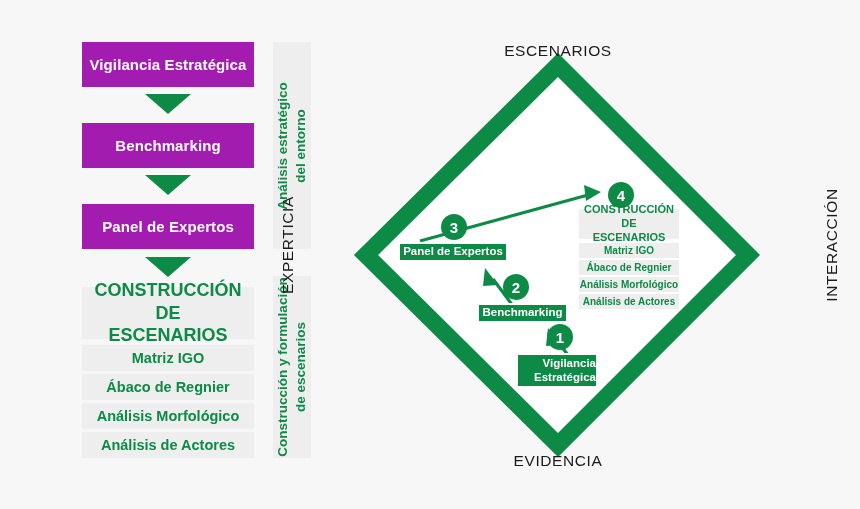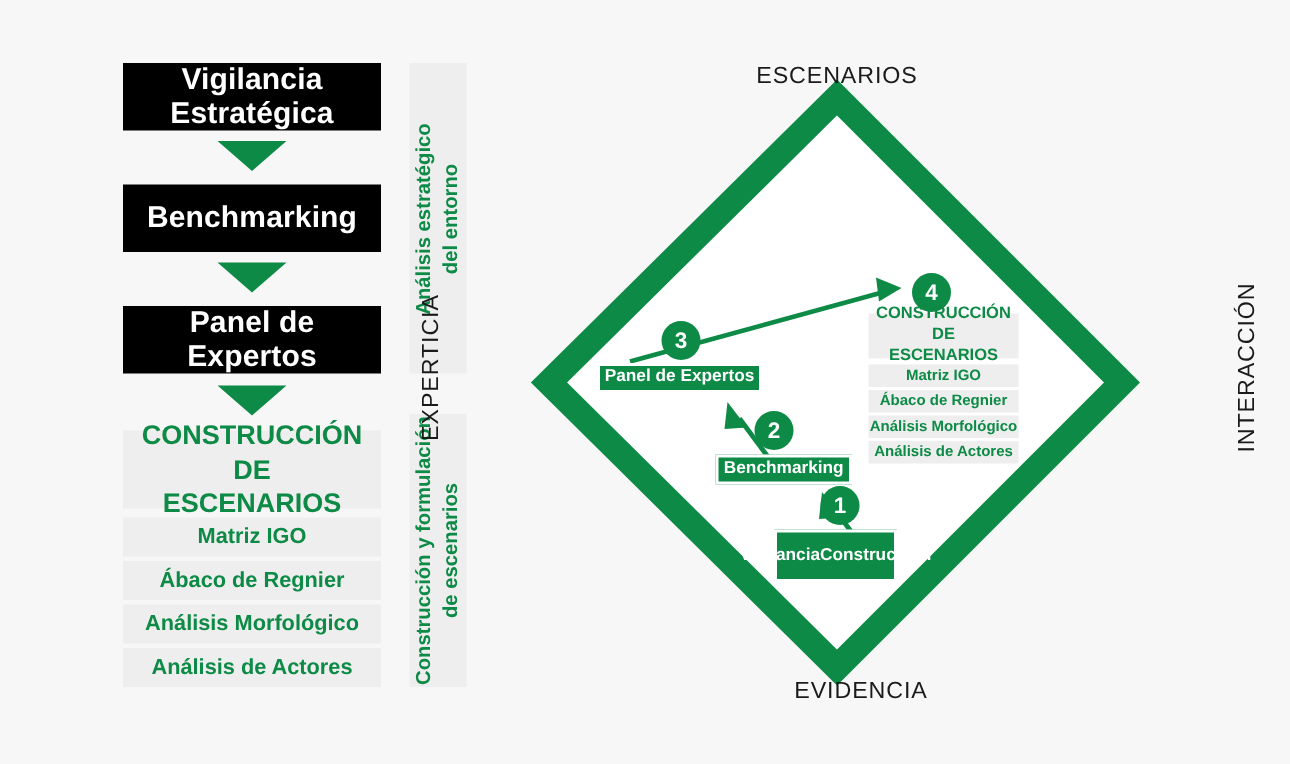--- a/index.html
+++ b/index.html
@@ -23,24 +23,24 @@
     height: 509px;
     background: #f7f7f7;
   }
 
   
   .abs { position: absolute; }
   .ctr { display: flex; align-items: center; justify-content: center; text-align: center; }
 
   
   .flow-box {
-    background: #000000;
+    background: #a21caf;
     color: #ffffff;
     font-weight: bold;
-    font-size: 20px;
+    font-size: 15px;
     letter-spacing: .1px;
     box-sizing: border-box;
   }
   .flow-arrow {
     width: 0; height: 0;
     border-left: 23px solid transparent;
     border-right: 23px solid transparent;
     border-top: 20px solid #0d8a46;
   }
 
@@ -210,38 +210,38 @@
     <g>
       <line x1="249" y1="330" x2="226" y2="299" stroke="#0d8a46" stroke-width="3.2"></line>
       <polygon points="218,288 231,305 216,306" fill="#0d8a46"></polygon>
     </g>
   </svg>
 
   <div class="abs axis-label ctr" style="left:468px; top:40px; width:180px; height:22px;">
     <span>ESCENARIOS</span>
   </div>
 
-  <div class="abs axis-label ctr" style="left:484px; top:450px; width:180px; height:22px;">
+  <div class="abs axis-label ctr" style="left:468px; top:450px; width:180px; height:22px;">
     <span>EVIDENCIA</span>
   </div>
 
   <div class="abs axis-label vert-left ctr" style="left:288px; top:245px; width:120px; height:22px; margin-left:-60px; margin-top:-11px;">
     <span>EXPERTICIA</span>
   </div>
 
   <div class="abs axis-label vert-right ctr" style="left:832px; top:245px; width:140px; height:22px; margin-left:-70px; margin-top:-11px;">
     <span>INTERACCIÓN</span>
   </div>
 
   <div class="abs step-circle ctr" style="left:547px; top:324px;">
     <span>1</span>
   </div>
-  <div class="abs d-box ctr" style="left:516px; top:353px; width:82px; height:35px; ">
+  <div class="abs d-box ctr" style="left:516px; top:353px; width:82px; height:35px; flex-direction:column;align-items:flex-end;">
     <span>Vigilancia</span>
-    <span>Construcción</span>
+    <span>Estratégica</span>
   </div>
 
   <div class="abs step-circle ctr" style="left:503px; top:274px;">
     <span>2</span>
   </div>
   <div class="abs d-box ctr" style="left:477px; top:303px; width:91px; height:20px;">
     <span>Benchmarking</span>
   </div>
 
   <div class="abs step-circle ctr" style="left:441px; top:214px;">

